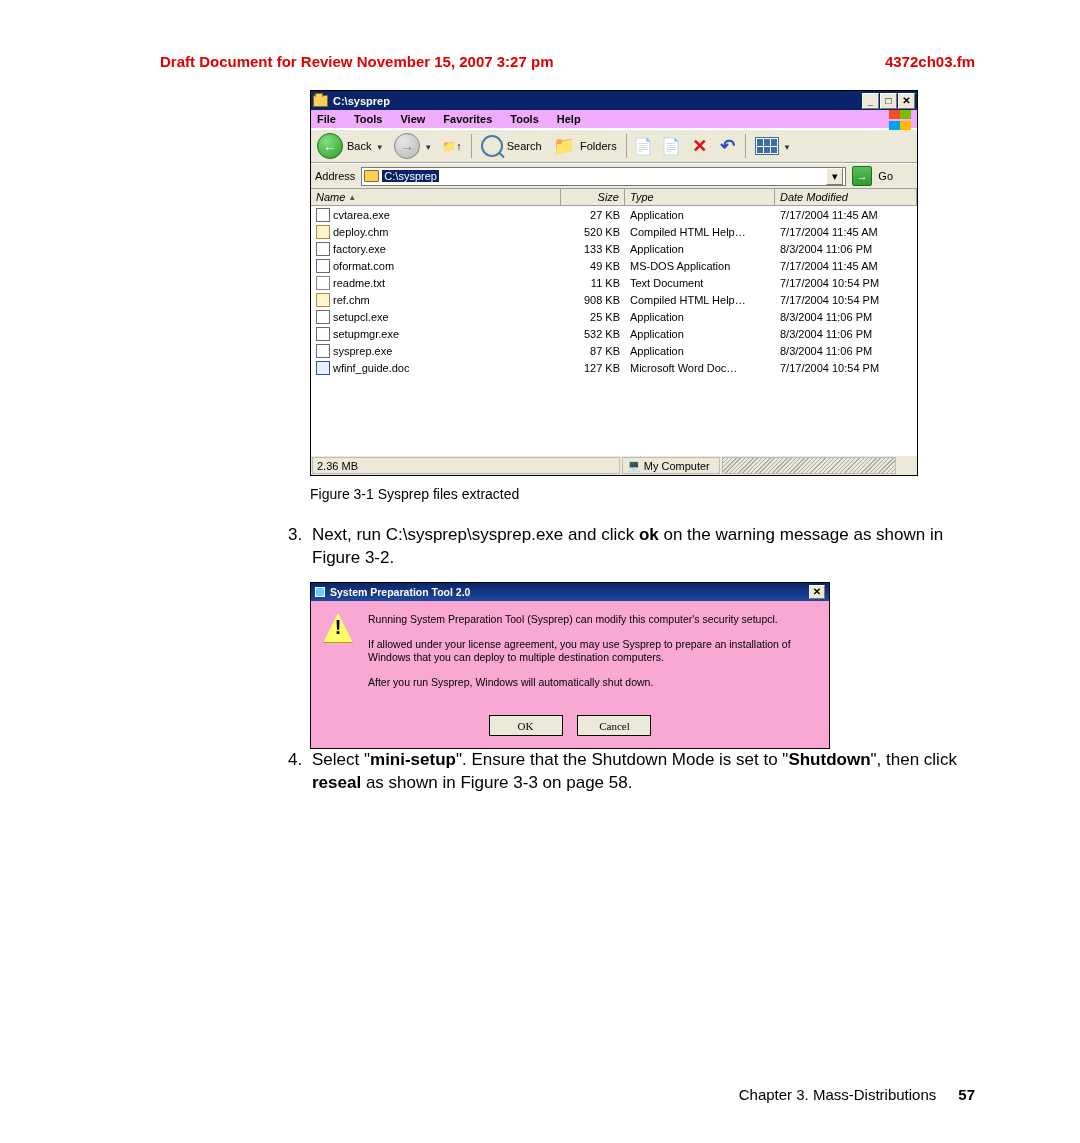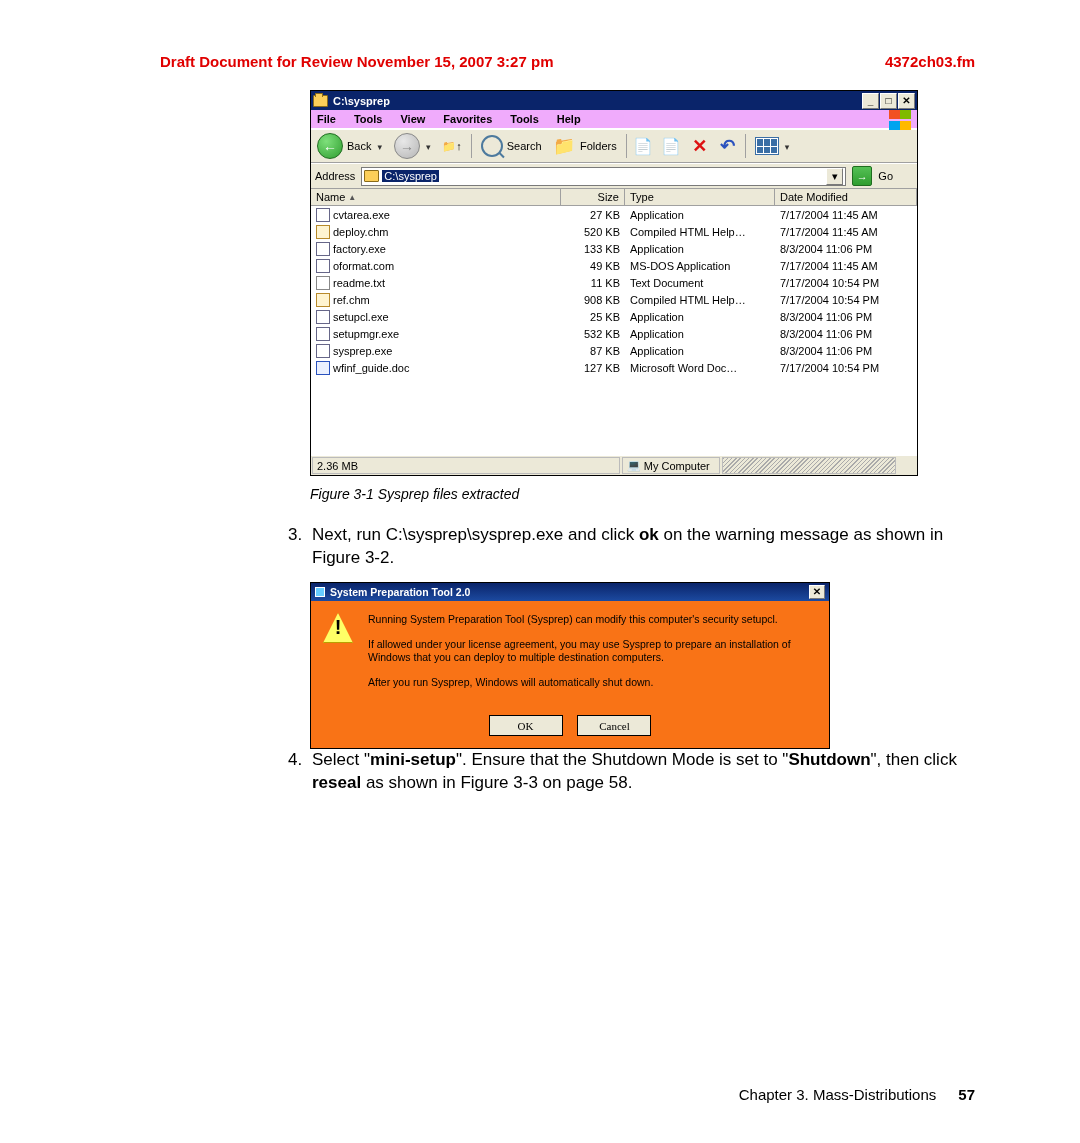--- a/index.html
+++ b/index.html
@@ -38,44 +38,44 @@
   .viewbox div{ background:#3a6ea5;}
 
   .ex-addr { background:#ece9d8; padding:3px 4px; border-top:1px solid #fff; border-bottom:1px solid #a0a0a0; display:flex; align-items:center; gap:6px; height:26px;}
   .addrfield { flex:0 0 auto; width:485px; height:19px; background:#fff; border:1px solid #7a7a7a; display:flex; align-items:center; padding:0 2px; gap:3px;}
   .addrfield .folder-icon { width:15px; height:12px; background:#fccf5a; border:1px solid #8a6b1a; border-radius:1px;}
   .addrsel { background:#0a246a; color:#fff; padding:0 2px;}
   .dropbtn { width:17px; height:17px; background:#ece9d8; border:1px solid #fff; border-right-color:#7a7a7a; border-bottom-color:#7a7a7a; display:flex; align-items:center; justify-content:center;}
   .gobtn { width:20px; height:20px; background:linear-gradient(#55c055,#2f9d2f); border:1px solid #1f6d1f; color:#fff; display:flex; align-items:center; justify-content:center; border-radius:2px;}
 
   .filelist { background:#fff; height:266px; overflow:hidden; position:relative; }
-  .flhdr { display:grid; grid-template-columns: 250px 64px 150px 142px; background:#ece9d8; border-bottom:1px solid #a0a0a0; height:17px; }
+  .flhdr { display:grid; grid-template-columns: 250px 64px 150px 142px; background:#ece9d8; border-bottom:1px solid #a0a0a0; height:17px;font-style:italic; }
   .flhdr > div { border-right:1px solid #a0a0a0; padding:1px 5px; font-size:11px; display:flex; align-items:center;}
   .flhdr .sizecol{ justify-content:flex-end; }
   .flhdr .namecol .tri { font-size:8px; margin-left:3px; color:#555; }
   .row { display:grid; grid-template-columns: 250px 64px 150px 142px; height:17px; }
   .row > div { padding:0 5px; display:flex; align-items:center; }
   .row .size { justify-content:flex-end; }
   .ficon { width:14px; height:14px; margin-right:3px; display:inline-flex; align-items:center; justify-content:center; font-size:11px; }
   .ic-exe { border:1px solid #668; background:#fff;}
   .ic-chm { border:1px solid #b88a2a; background:#fff4d0; color:#b88a2a;}
   .ic-txt { border:1px solid #888; background:#fff;}
   .ic-doc { border:1px solid #2a52be; background:#eaf0ff; color:#2a52be;}
 
   .statusbar { background:#ece9d8; border-top:1px solid #fff; display:grid; grid-template-columns: 310px 100px auto 20px; height:20px; }
   .statusbar > div { border:1px solid #bbb; margin:1px; padding:0 4px; display:flex; align-items:center; font-size:11px; }
   .grip { background: repeating-linear-gradient(135deg,#aaa 0 1px,transparent 1px 3px); border:none;}
 
-  .caption { font-style: italic; font-size: 14px; margin: 10px 0 22px 150px; font-family: Arial; }
+  .caption { font-size: 14px; margin: 10px 0 22px 150px; font-family: Arial; }
 
   .body-text { font-size: 17px; line-height: 1.35; margin: 0 0 12px 128px; text-indent:-24px; padding-left:24px; font-family: Arial;}
   .body-text .num{ display:inline-block; width:24px; text-indent:0; }
 
   
-  .dialog { margin-left: 150px; width:520px; border:1px solid #000; background:#f97316; font-family: Tahoma, sans-serif; font-size:10.5px; }
+  .dialog { margin-left: 150px; width:520px; border:1px solid #000; background:#f9a8d4; font-family: Tahoma, sans-serif; font-size:10.5px; }
   .dlg-title { background: linear-gradient(#0a246a,#1c4aa0); color:#fff; font-weight:bold; padding:2px 4px; display:flex; align-items:center; }
   .dlg-title .close { margin-left:auto; width:16px; height:14px; background:#ece9d8; border:1px solid #fff; border-right-color:#7a7a7a; border-bottom-color:#7a7a7a; display:flex; align-items:center; justify-content:center; color:#000; font-size:10px;}
   .dlg-body { padding:12px 12px 14px 12px; display:flex; gap:15px; }
   .warn-ic { width:30px; height:30px; flex:none; background:#ffff66; border:1px solid #b8a000; display:flex; align-items:center; justify-content:center; font-size:20px; color:#000; font-weight:bold; clip-path: polygon(50% 0, 100% 100%, 0 100%);}
   .dlg-text p { margin:0 0 12px 0; line-height:1.25;}
   .dlg-btns { text-align:center; padding: 0 0 12px 0;}
   .dlg-btns button { width:74px; height:21px; background:#ece9d8; border:1px solid #000; font-family:Tahoma; font-size:11px; margin:0 6px;}
 
   .footer { position:absolute; bottom:40px; right:105px; font-size:15px; font-family: Arial; }
   .footer .pagenum { font-weight:bold; margin-left:22px;}

